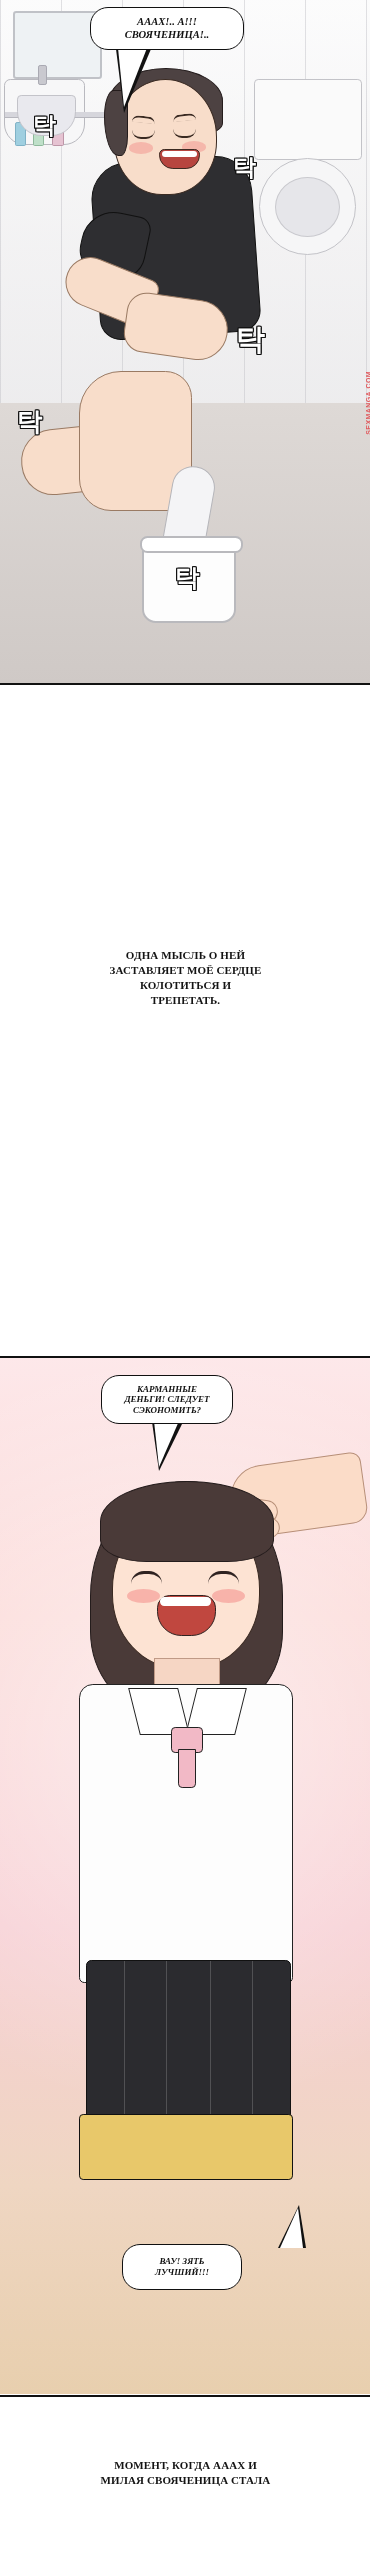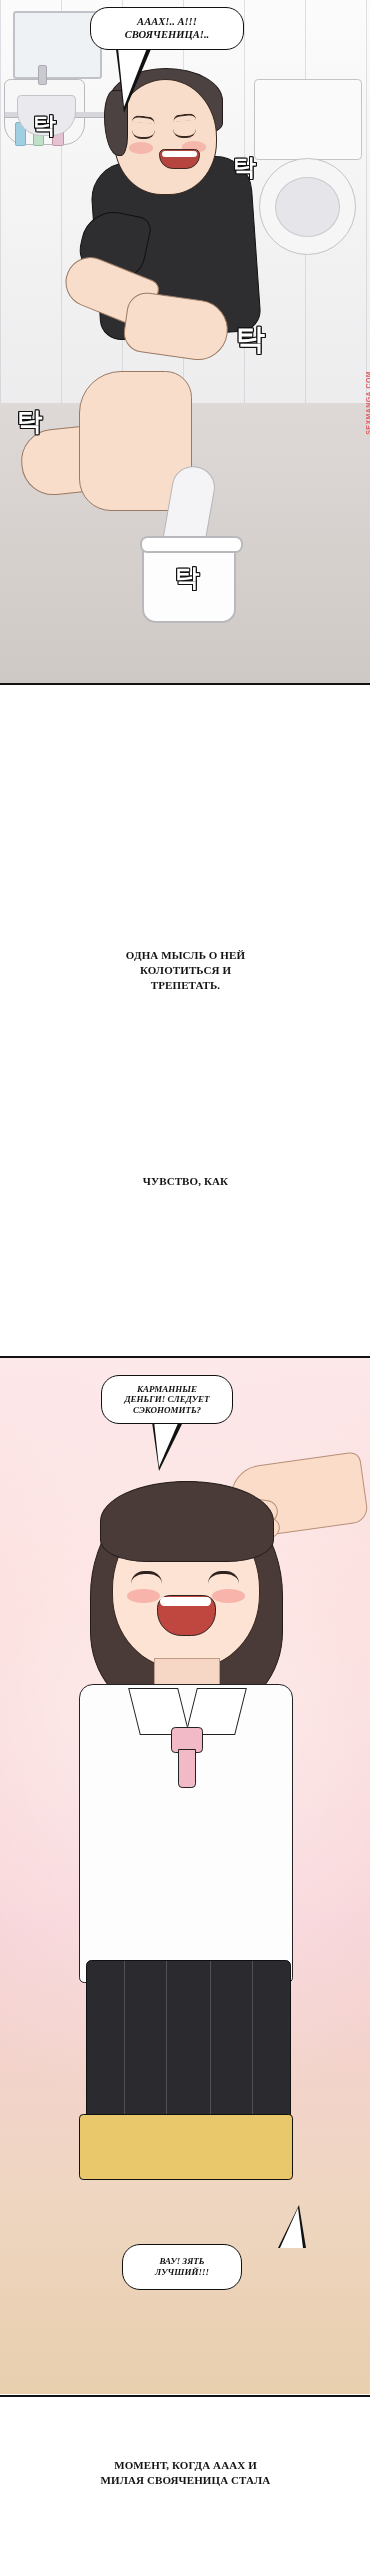--- a/index.html
+++ b/index.html
@@ -407,26 +407,26 @@
         </span>
       </div>
     </div>
   </div>
 
   <div class="frame-line" style="top:683px;"></div>
 
 
   <div class="narration" style="top:948px;">
     <div>ОДНА МЫСЛЬ О НЕЙ</div>
+    <div>ЗАСТАВЛЯЕТ МОЁ СЕРДЦЕ</div>
     <div>КОЛОТИТЬСЯ И</div>
     <div>ТРЕПЕТАТЬ.</div>
   </div>
 
   <div class="narration" style="top:1174px;">
-    <div>ЧУВСТВО, КАК</div>
   </div>
 
   <div class="panel2">
     <div class="bg-soft"></div>
 
     <div class="hand-top"></div>
     <div class="finger" style="left:225px; top:142px; width:51px; height:21px; transform:rotate(8deg);"></div>
     <div class="finger" style="left:233px; top:159px; width:45px; height:19px; transform:rotate(10deg);"></div>
 
     <div class="girl-hair-back"></div>

